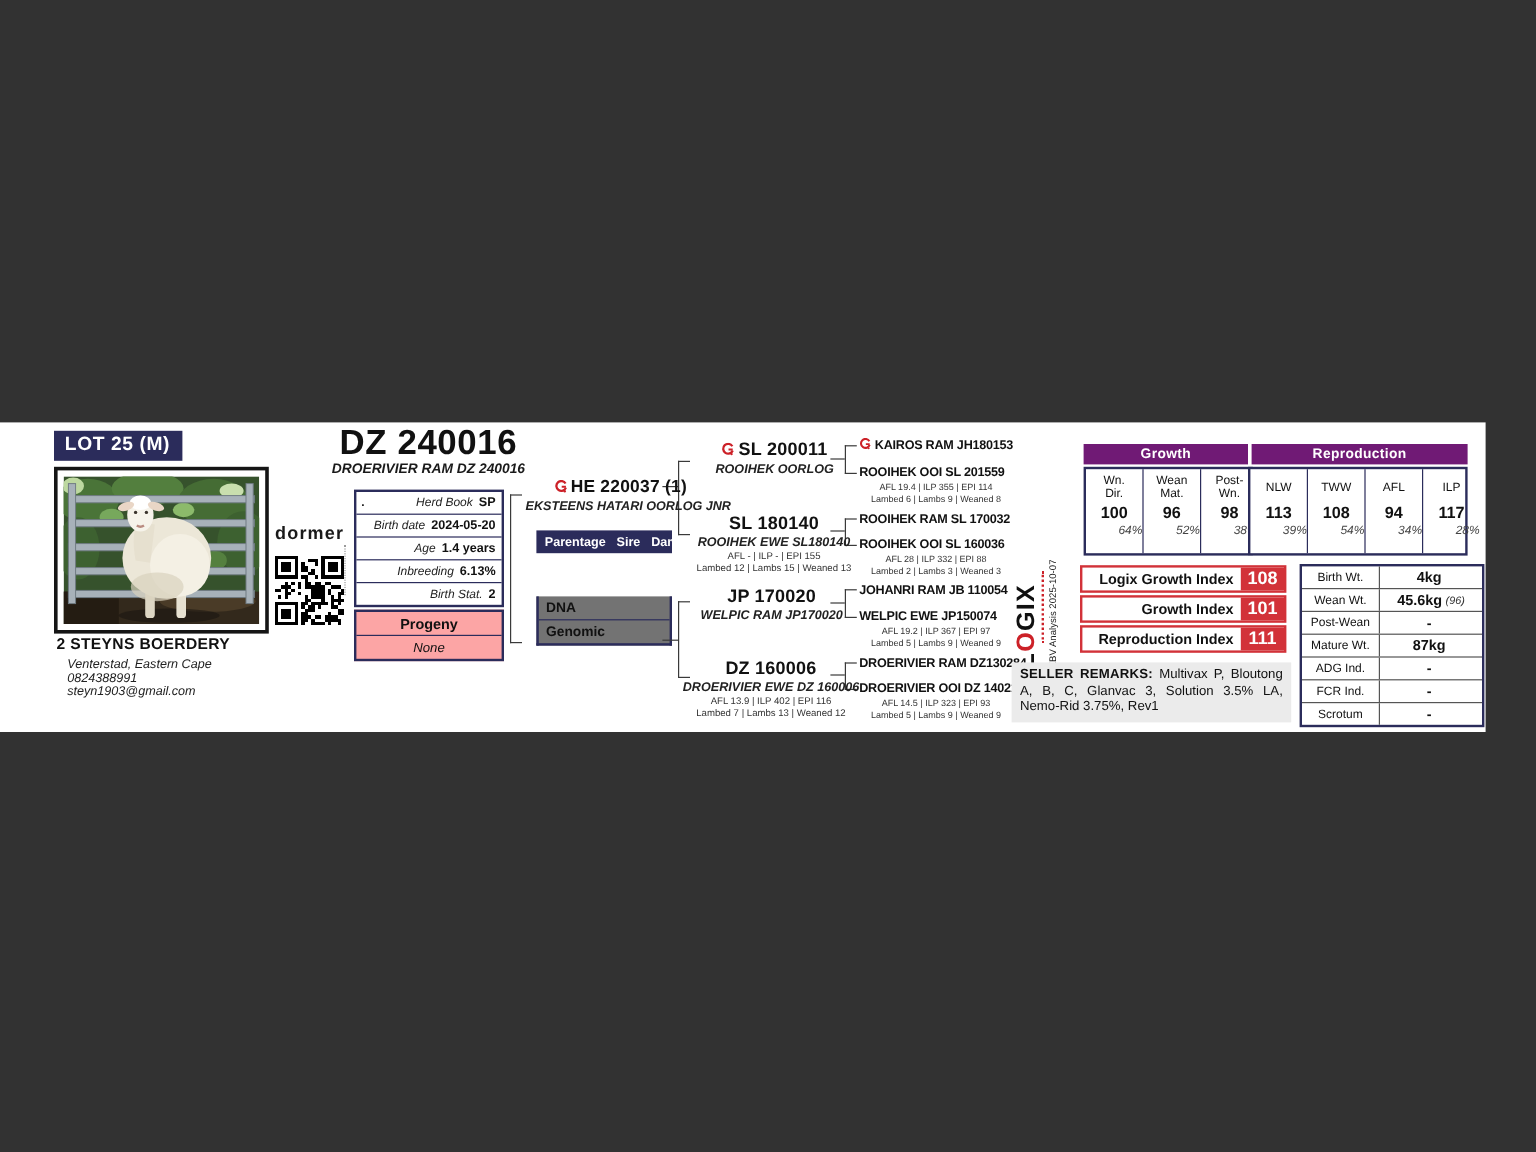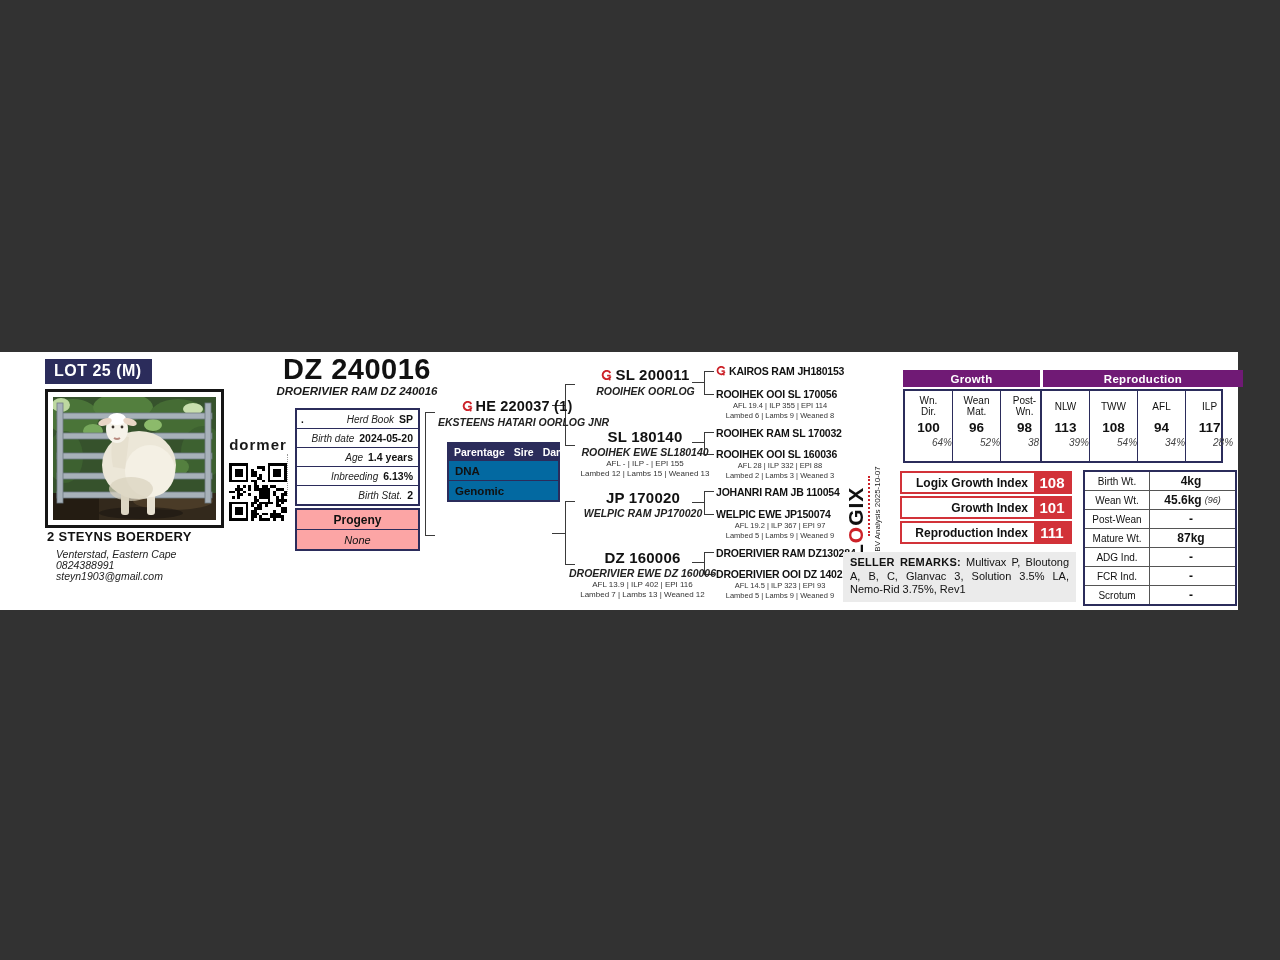--- a/index.html
+++ b/index.html
@@ -47,21 +47,21 @@
       flex-direction:column;background:#fca5a5;}
   .pg-title{flex:1;display:flex;align-items:center;justify-content:center;font-weight:bold;
             font-size:12px;border-bottom:1.5px solid #2b2c5b;}
   .pg-value{flex:1;display:flex;align-items:center;justify-content:center;font-style:italic;
             font-size:11px;}
 
   
   .par{left:447px;top:90px;width:113px;}
   .par-head{background:#2b2c5b;color:#fff;font-weight:bold;font-size:10.5px;height:19px;
             display:flex;align-items:center;gap:9px;padding-left:7px;}
-  .par-body{border:2px solid #2b2c5b;border-top:none;background:#0369a1;}
+  .par-body{border:2px solid #2b2c5b;border-top:none;background:#737373;margin-top:36px;}
   .par-row{height:19px;display:flex;align-items:center;padding-left:6px;font-weight:bold;
            font-size:11.5px;border-bottom:1.5px solid #2b2c5b;}
   .par-row:last-child{border-bottom:none;}
 
   
   .pnode{text-align:center;}
   .p-id{font-weight:bold;font-size:15px;white-space:nowrap;letter-spacing:.2px;}
   .p-id.small{font-size:14.5px;}
   .p-name{font-style:italic;font-weight:bold;font-size:10.5px;color:#222;white-space:nowrap;margin-top:1px;}
   .p-stats,.p-lamb{font-size:8px;color:#333;white-space:nowrap;margin-top:1px;}
@@ -405,21 +405,21 @@
   </div>
 
   <div class="abs g3" style="top:13px">
     <div class="g3-name"><span class="gicon"><svg width="10" height="10" viewBox="0 0 11 11">
             <path d="M9.3 2.9 A4.1 4.1 0 1 0 9.6 6.4" fill="none" stroke="#cc2128" stroke-width="1.9"></path>
             <path d="M6.1 5.6 h3.5" stroke="#cc2128" stroke-width="1.7"></path>
             <circle cx="8.6" cy="9.4" r="1" fill="#cc2128"></circle>
           </svg></span><span>KAIROS RAM JH180153</span></div>
   </div>
   <div class="abs g3" style="top:36px">
-    <div class="g3-name">ROOIHEK OOI SL 170056</div>
+    <div class="g3-name">ROOIHEK OOI SL 201559</div>
     <div class="p-stats">AFL 19.4 | ILP 355 | EPI 114</div>
     <div class="p-lamb">Lambed 6 | Lambs 9 | Weaned 8</div>
   </div>
   <div class="abs g3" style="top:75px">
     <div class="g3-name">ROOIHEK RAM SL 170032</div>
   </div>
   <div class="abs g3" style="top:96px">
     <div class="g3-name">ROOIHEK OOI SL 160036</div>
     <div class="p-stats">AFL 28 | ILP 332 | EPI 88</div>
     <div class="p-lamb">Lambed 2 | Lambs 3 | Weaned 3</div>
@@ -435,21 +435,21 @@
   <div class="abs g3" style="top:195px">
     <div class="g3-name">DROERIVIER RAM DZ130284</div>
   </div>
   <div class="abs g3" style="top:216px">
     <div class="g3-name">DROERIVIER OOI DZ 140210</div>
     <div class="p-stats">AFL 14.5 | ILP 323 | EPI 93</div>
     <div class="p-lamb">Lambed 5 | Lambs 9 | Weaned 9</div>
   </div>
 
   <div class="abs ebv-head" style="left:903px;top:18px;width:137px">Growth</div>
-  <div class="abs ebv-head" style="left:1043px;top:18px;width:200px">Reproduction</div>
+  <div class="abs ebv-head" style="left:1043px;top:18px;width:180px">Reproduction</div>
 
   <div class="abs ebv-tab" style="left:903px;top:37px;width:137px;height:70px">
     <div class="ebv-cell">
       <div class="ebv-h">
           <div>Wn.</div>
           <div>Dir.</div>
         </div>
       <div class="ebv-v">100</div>
       <div class="ebv-a">64%</div>
     </div>

